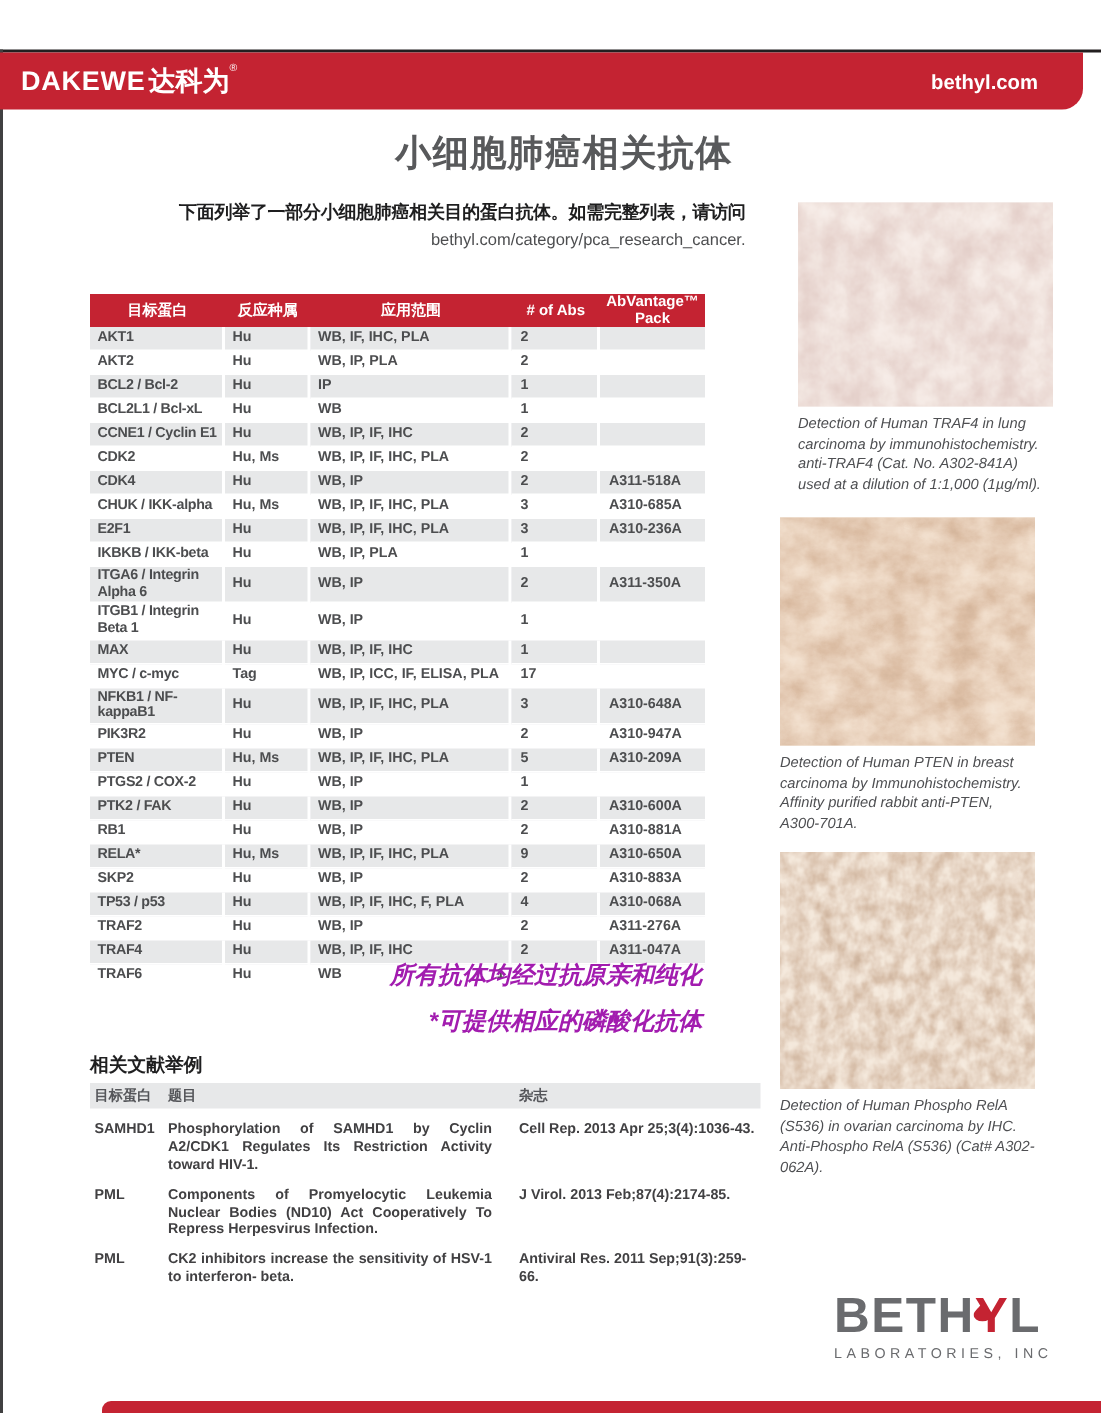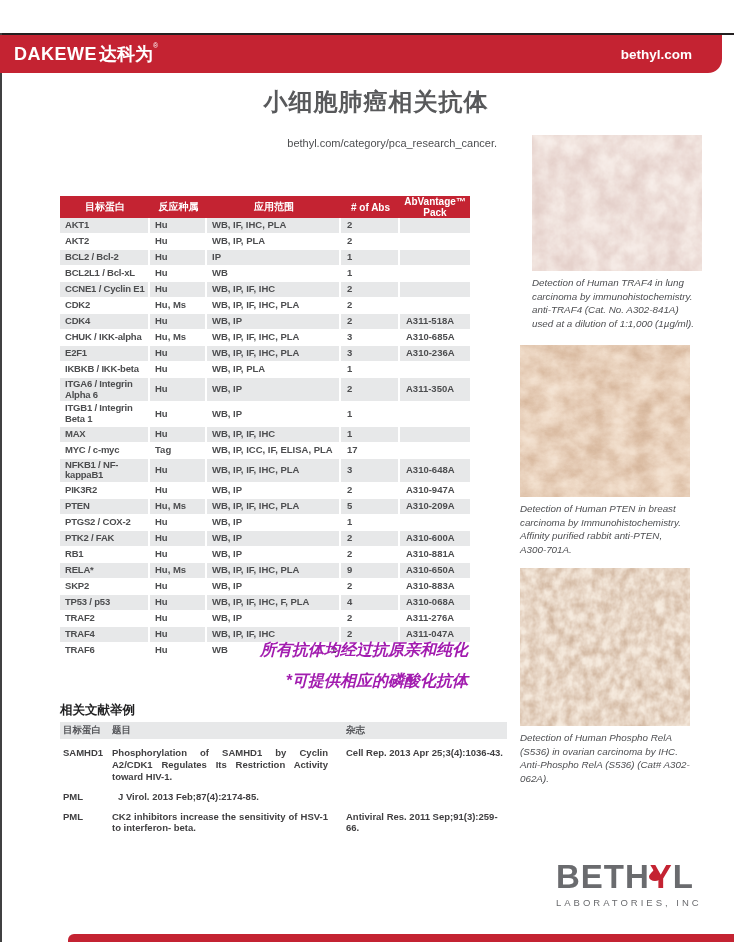--- a/index.html
+++ b/index.html
@@ -88,20 +88,21 @@
 <header class="brandbar">
   <div class="dakewe">
     <span>DAKEWE</span><span class="cn">达科为</span><sup>®</sup>
   </div>
   <div class="site">bethyl.com</div>
 </header>
 
 <h1 class="title">小细胞肺癌相关抗体</h1>
 
 <div class="intro">
+  <div class="l1">下面列举了一部分小细胞肺癌相关目的蛋白抗体。如需完整列表，请访问</div>
   <div class="l2">bethyl.com/category/pca_research_cancer.</div>
 </div>
 
 <section class="abtable">
   <div class="thead" id="ab-head">
       <div class="hc c0">目标蛋白</div>
       <div class="hc c1">反应种属</div>
       <div class="hc c2">应用范围</div>
       <div class="hc c3"># of Abs</div>
       <div class="hc c4">AbVantage™ Pack</div>
@@ -306,20 +307,21 @@
       <div class="lc2">杂志</div>
     </div>
   <div id="lit-body">
       <div class="lrow">
         <div class="lc0">SAMHD1</div>
         <div class="lc1">Phosphorylation of SAMHD1 by Cyclin A2/CDK1 Regulates Its Restriction Activity toward HIV-1.</div>
         <div class="lc2">Cell Rep. 2013 Apr 25;3(4):1036-43.</div>
       </div>
       <div class="lrow">
         <div class="lc0">PML</div>
+        <div class="lc1">Components of Promyelocytic Leukemia Nuclear Bodies (ND10) Act Cooperatively To Repress Herpesvirus Infection.</div>
         <div class="lc2">J Virol. 2013 Feb;87(4):2174-85.</div>
       </div>
       <div class="lrow">
         <div class="lc0">PML</div>
         <div class="lc1">CK2 inhibitors increase the sensitivity of HSV-1 to interferon- beta.</div>
         <div class="lc2">Antiviral Res. 2011 Sep;91(3):259-66.</div>
       </div>
     </div>
 </section>
 

